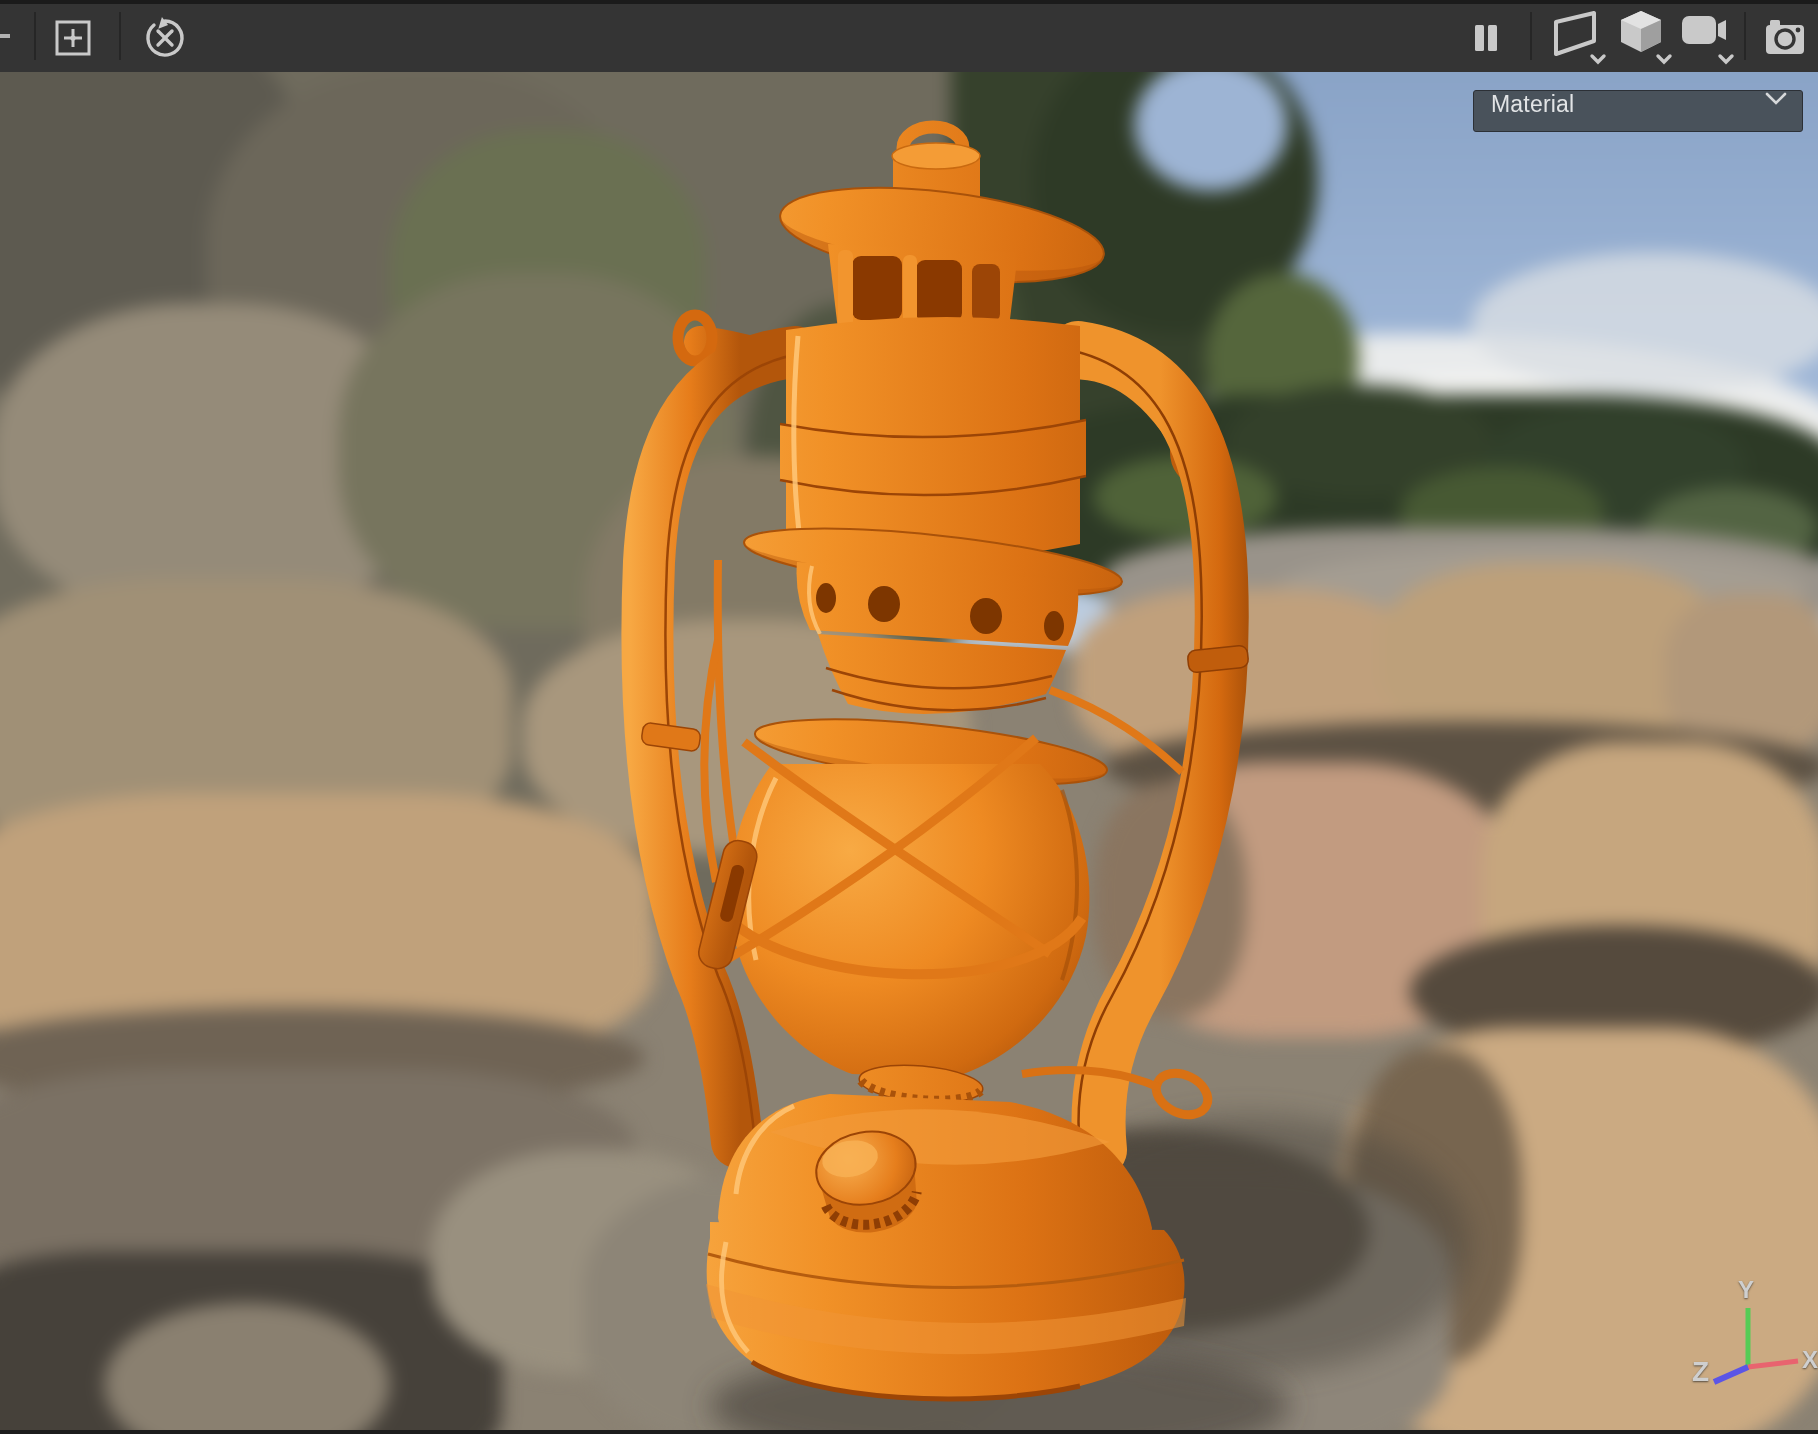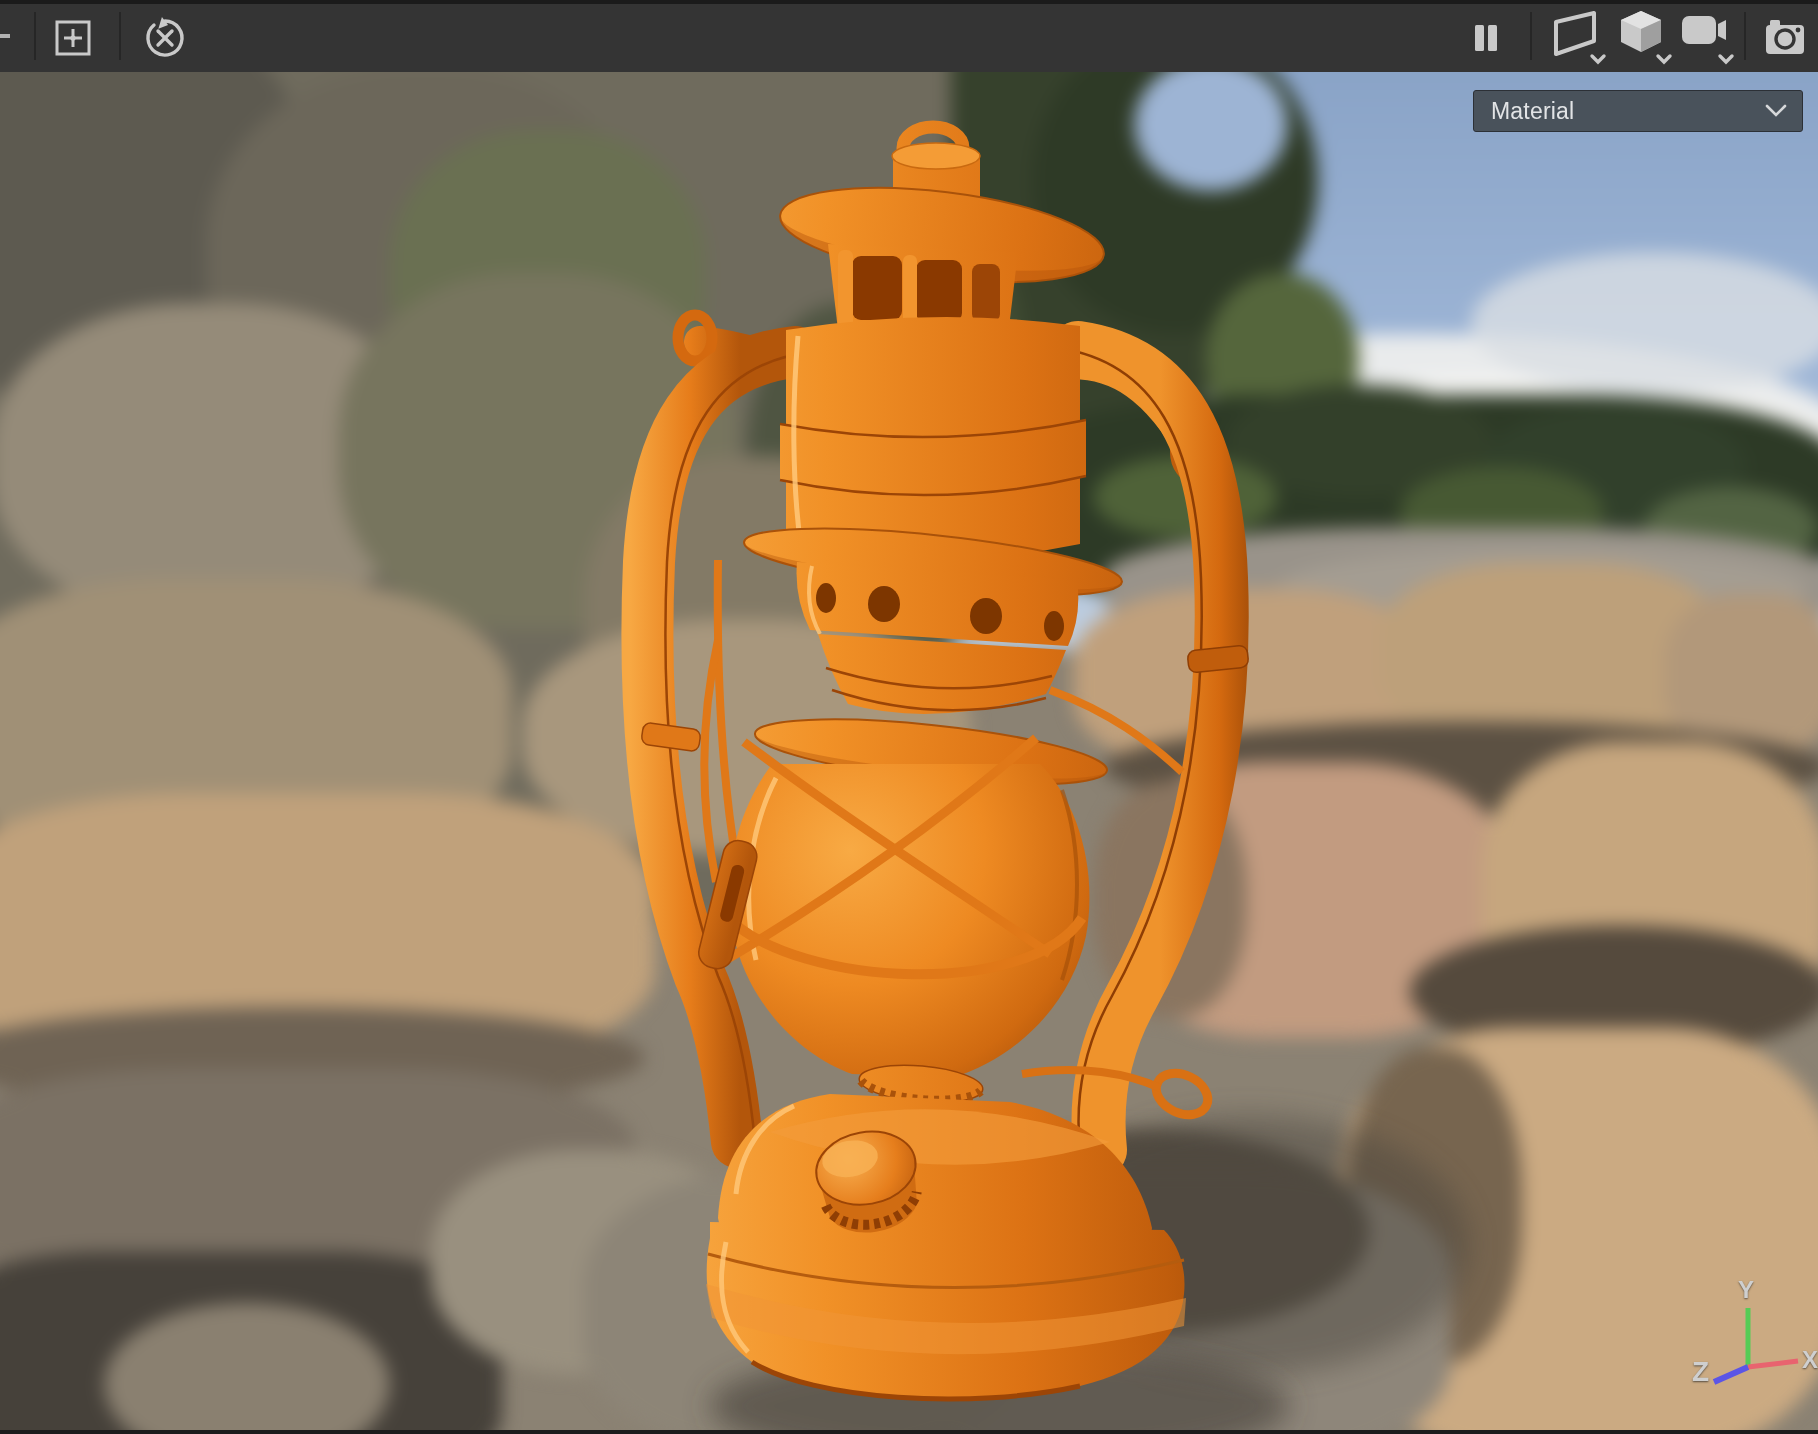--- a/index.html
+++ b/index.html
@@ -18,21 +18,21 @@
   .tool-btn svg{display:block;}
   
   .viewport{position:absolute;left:0;top:72px;width:1818px;height:1358px;overflow:hidden;background:#8b8273;}
   .photo{position:absolute;inset:0;}
   .photo-blur{position:absolute;inset:-20px;filter:blur(9px);transform:scale(1.02);}
   .blob{position:absolute;}
   
   .mode-dd{
     position:absolute;left:1473px;top:18px;width:330px;height:42px;
     background:rgba(68,75,83,.93);border:1px solid #2c3036;border-radius:3px;
-    display:flex;align-items:center;z-index:20;box-sizing:border-box;
+    display:flex;z-index:20;box-sizing:border-box;
   }
   .mode-dd .lbl{color:#e2e4e6;font-size:23px;padding-left:17px;flex:1;letter-spacing:.2px;}
   .mode-dd .chev{margin-right:14px;}
   
   .gizmo{position:absolute;left:1668px;top:1208px;width:150px;height:150px;z-index:18;}
   .gizmo .axlbl{
     position:absolute;color:#cfcfcf;font-size:24px;font-weight:bold;
     text-shadow:0 1px 2px rgba(40,40,40,.7);
   }
   .bottomstrip{position:absolute;left:0;top:1430px;width:1818px;height:4px;background:#1c1c1c;z-index:30;}

